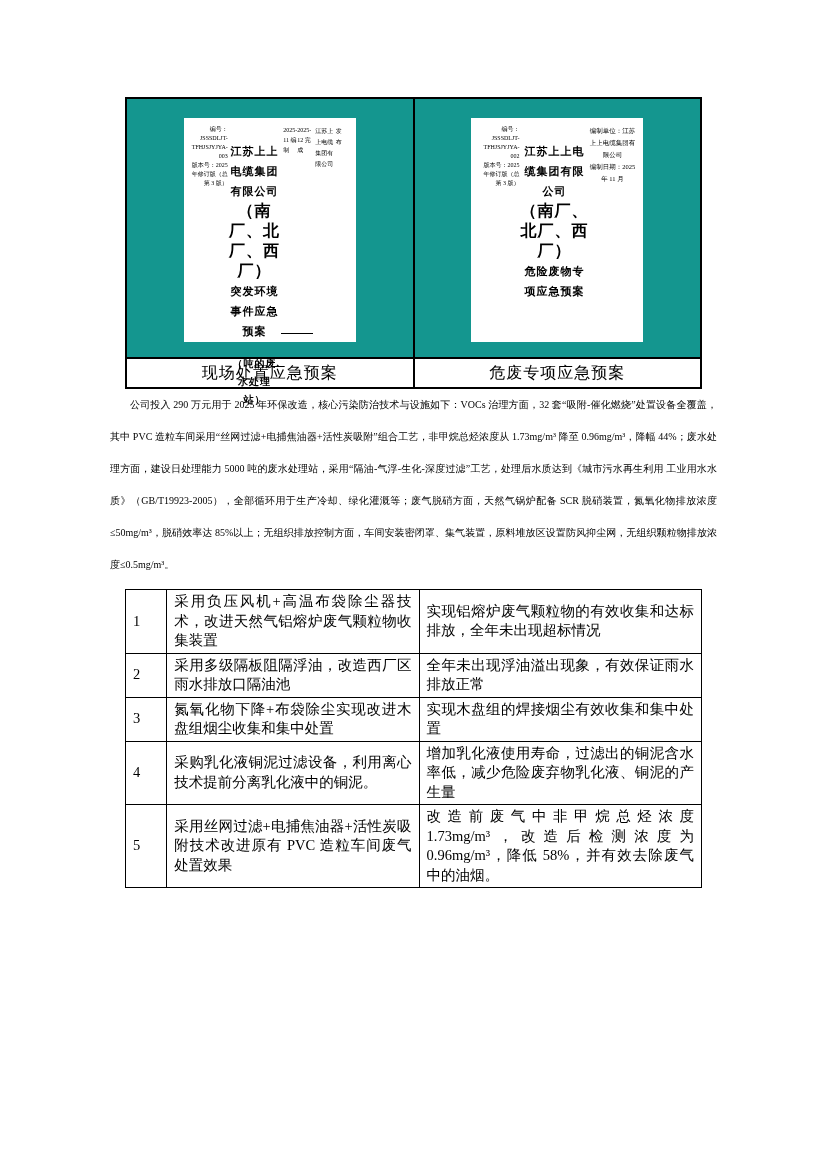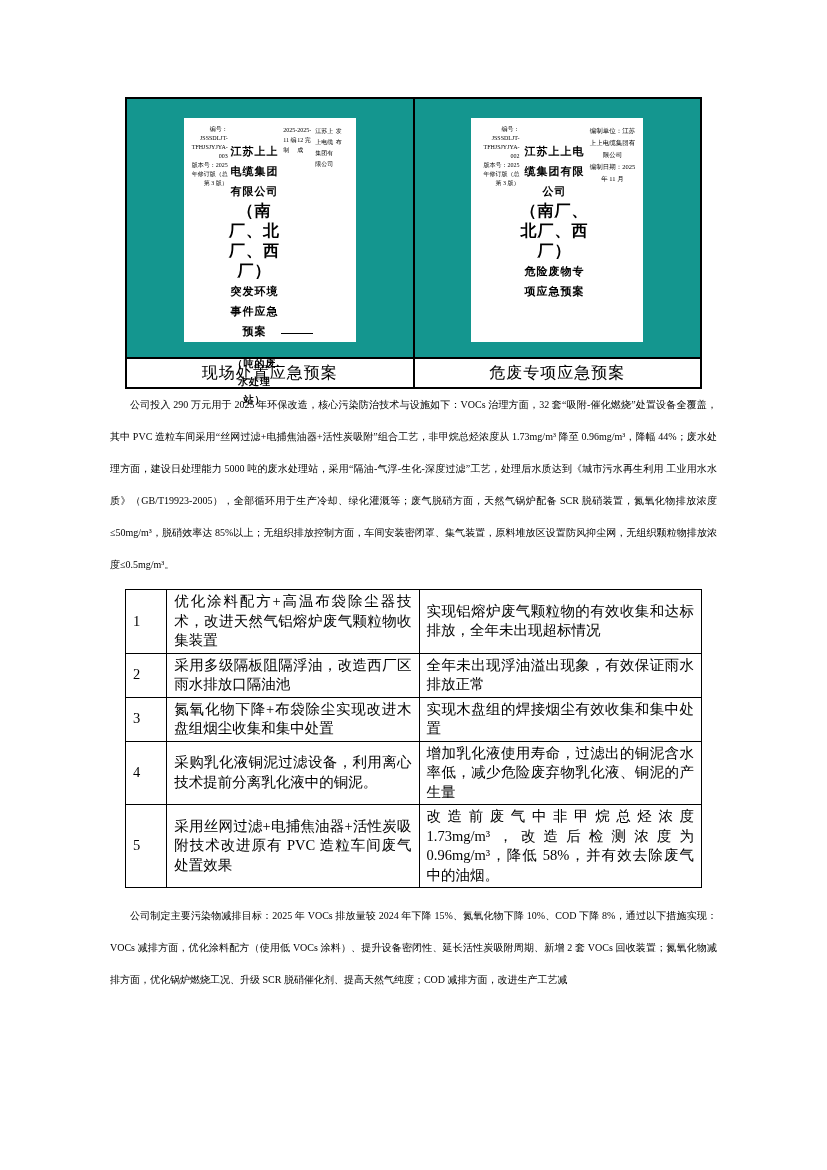--- a/index.html
+++ b/index.html
@@ -146,21 +146,21 @@
 
   <table class="data-table">
     <colgroup>
       <col class="col-no">
         <col class="col-project">
         <col class="col-effect">
     </colgroup>
     <tbody>
     <tr>
       <td class="cell-no">1</td>
-      <td>优化涂料配方+高温布袋除尘器技术，改进天然气铝熔炉废气颗粒物收集装置</td>
+      <td>采用负压风机+高温布袋除尘器技术，改进天然气铝熔炉废气颗粒物收集装置</td>
       <td>实现铝熔炉废气颗粒物的有效收集和达标排放，全年未出现超标情况</td>
     </tr>
     <tr>
       <td class="cell-no">2</td>
       <td>采用多级隔板阻隔浮油，改造西厂区雨水排放口隔油池</td>
       <td>全年未出现浮油溢出现象，有效保证雨水排放正常</td>
     </tr>
     <tr>
       <td class="cell-no">3</td>
       <td>氮氧化物下降+布袋除尘实现改进木盘组烟尘收集和集中处置</td>
@@ -172,15 +172,14 @@
       <td>增加乳化液使用寿命，过滤出的铜泥含水率低，减少危险废弃物乳化液、铜泥的产生量</td>
     </tr>
     <tr>
       <td class="cell-no">5</td>
       <td>采用丝网过滤+电捕焦油器+活性炭吸附技术改进原有 PVC 造粒车间废气处置效果</td>
       <td>改造前废气中非甲烷总烃浓度 1.73mg/m³，改造后检测浓度为 0.96mg/m³，降低 58%，并有效去除废气中的油烟。</td>
     </tr>
   </tbody>
     </table>
 
-  <p class="para para2">公司制定主要污染物减排目标：2025 年 VOCs 排放量较 2024 年下降 15%、氮氧化物下降 10%、COD 下降 8%，通过以下措施实现：VOCs 减排方面，优化涂料配方（使用低 VOCs 涂料）、提升设备密闭性、延长活性炭吸附周期、新增 2 套 VOCs 回收装置；氮氧化物减排方面，优化锅炉燃烧工况、升级 SCR 脱硝催化剂、提高天然气纯度；COD 减排方面，改进生产工艺减</p>
 
 </div>
 
 </body></html>

